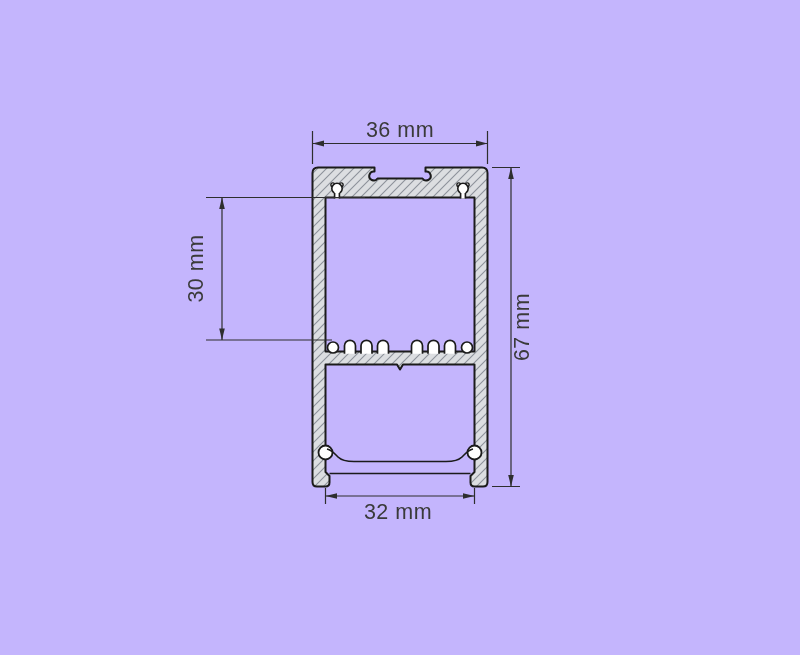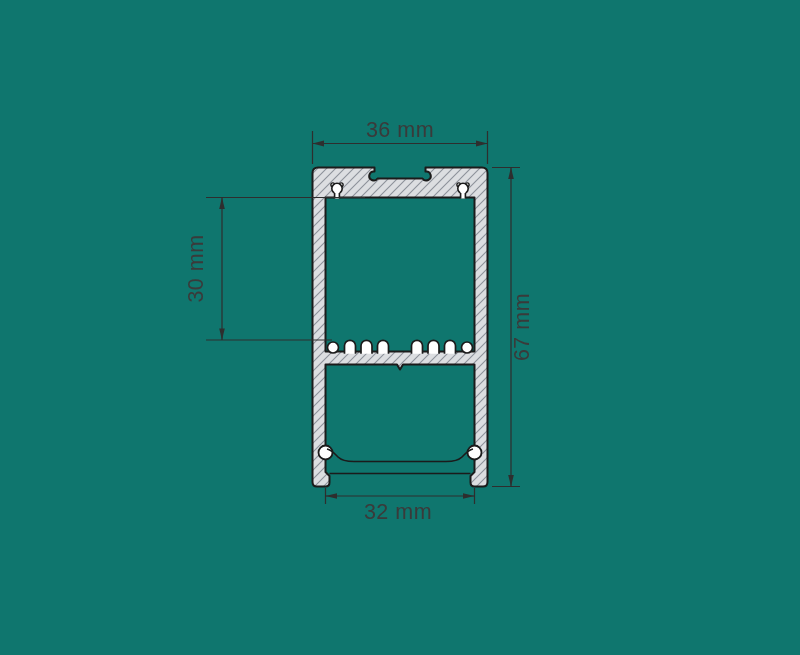--- a/index.html
+++ b/index.html
@@ -8,21 +8,21 @@
     background: #ffffff;
     width: 800px;
     height: 655px;
     overflow: hidden;
     font-family: "Liberation Sans", sans-serif;
   }
   .canvas {
     position: relative;
     width: 800px;
     height: 655px;
-    background: #0f766e;
+    background: #c4b5fd;
   }
   svg { display: block; }
   .dim-text {
     font-family: "Liberation Sans", sans-serif;
     font-size: 21.5px;
     fill: #3a3a3a;
     letter-spacing: 0.5px;
   }
 </style>
 </head>

